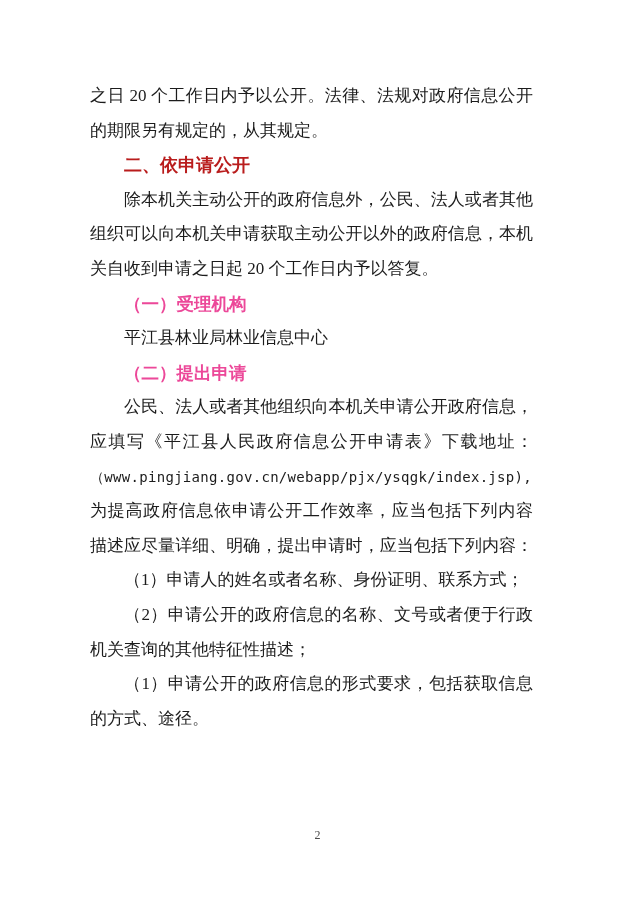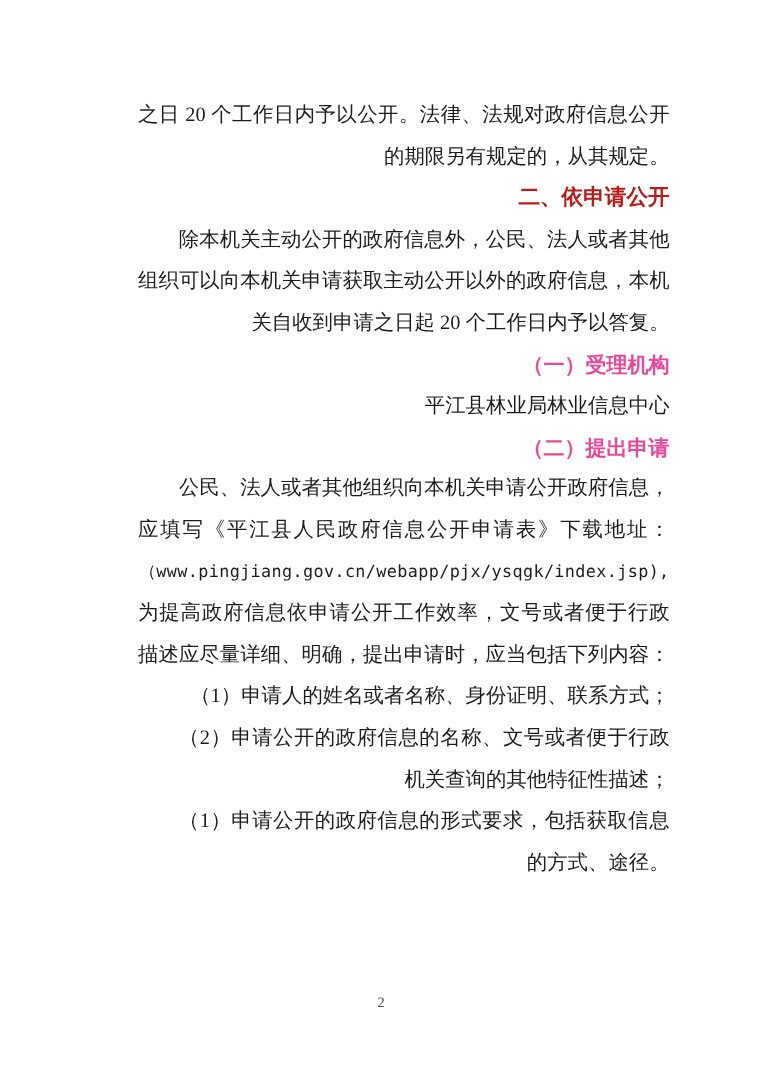--- a/index.html
+++ b/index.html
@@ -12,28 +12,28 @@
     width: 635px;
     height: 898px;
     background: #ffffff;
     overflow: hidden;
     font-family: "Liberation Serif", "DejaVu Serif", serif;
     color: #1c1c1c;
   }
   .content {
     position: absolute;
     top: 79px;
-    left: 115px;
+    left: 90px;
     width: 443px;
   }
   .ln {
     height: 34.6px;
     line-height: 34.6px;
     font-size: 17px;
-    text-align: right;
+    text-align: left;
   }
   .indent {
     padding-left: 34px;
   }
   .stretch {
     text-align: justify;
     text-align-last: justify;
     text-justify: inter-character;
   }
   .hei {
@@ -73,21 +73,21 @@
     <div class="ln indent hei">二、依申请公开</div>
     <div class="ln indent stretch">除本机关主动公开的政府信息外，公民、法人或者其他</div>
     <div class="ln stretch">组织可以向本机关申请获取主动公开以外的政府信息，本机</div>
     <div class="ln">关自收到申请之日起 20 个工作日内予以答复。</div>
     <div class="ln indent kai">（一）受理机构</div>
     <div class="ln indent">平江县林业局林业信息中心</div>
     <div class="ln indent kai">（二）提出申请</div>
     <div class="ln indent stretch">公民、法人或者其他组织向本机关申请公开政府信息，</div>
     <div class="ln stretch">应填写《平江县人民政府信息公开申请表》下载地址：</div>
     <div class="ln latin">（www.pingjiang.gov.cn/webapp/pjx/ysqgk/index.jsp),</div>
-    <div class="ln stretch">为提高政府信息依申请公开工作效率，文号或者便于行政</div>
+    <div class="ln stretch">为提高政府信息依申请公开工作效率，应当包括下列内容</div>
     <div class="ln stretch">描述应尽量详细、明确，提出申请时，应当包括下列内容：</div>
     <div class="ln indent">（1）申请人的姓名或者名称、身份证明、联系方式；</div>
     <div class="ln indent stretch">（2）申请公开的政府信息的名称、文号或者便于行政</div>
     <div class="ln">机关查询的其他特征性描述；</div>
     <div class="ln indent stretch">（1）申请公开的政府信息的形式要求，包括获取信息</div>
     <div class="ln">的方式、途径。</div>
   </div>
   <div class="footer-pagenum">2</div>
 </div>
 

